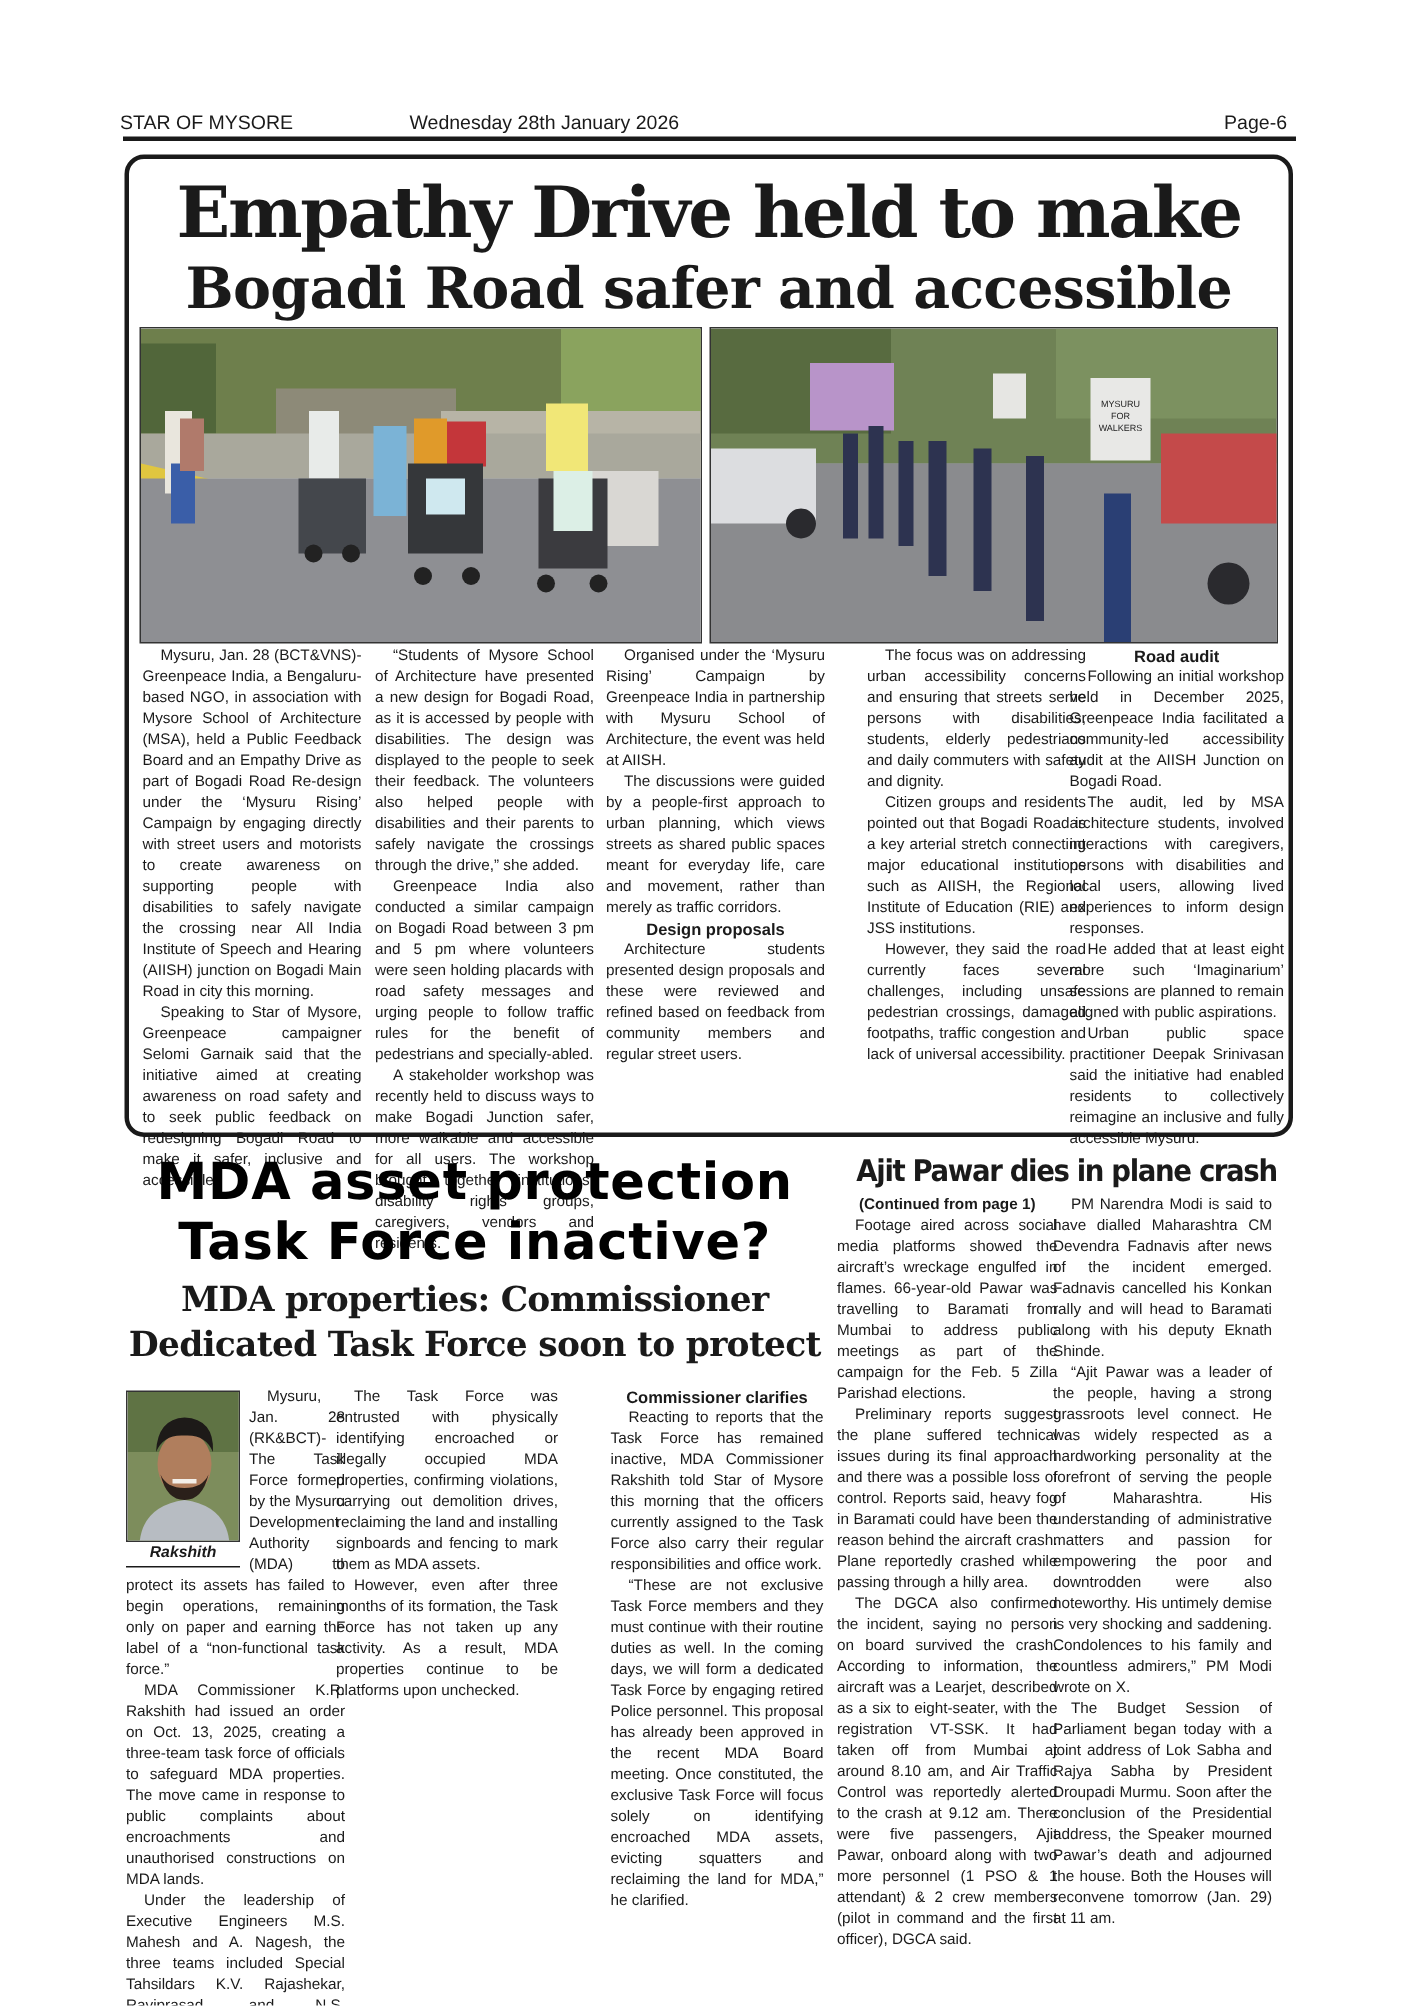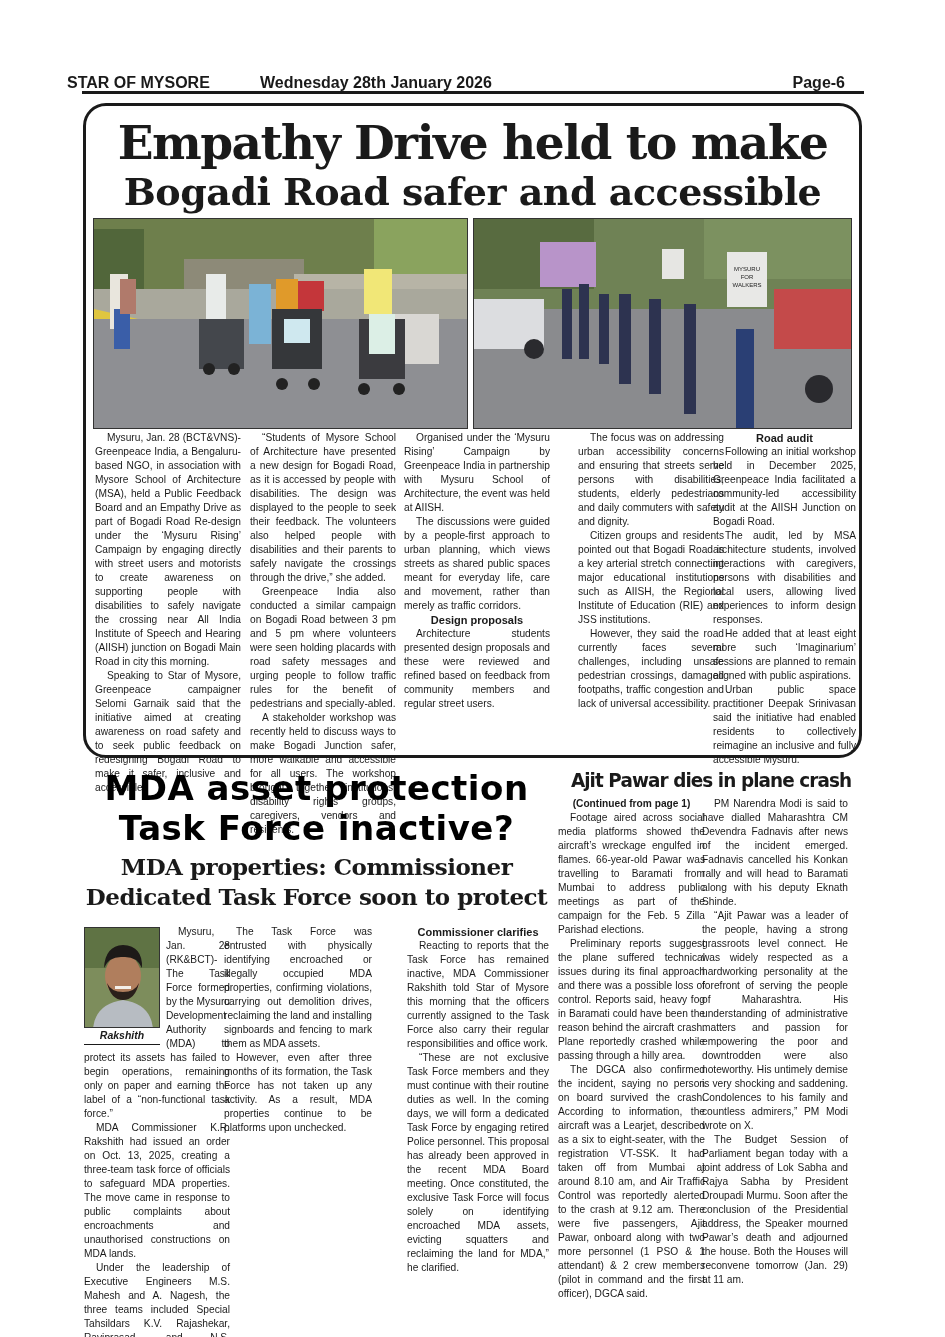--- a/index.html
+++ b/index.html
@@ -1,25 +1,25 @@
 <!DOCTYPE html>
 <html><head>
 <meta charset="utf-8">
 <style>
   * { box-sizing: border-box; margin: 0; padding: 0; }
   html, body { width: 945px; height: 1337px; background: #ffffff; overflow: hidden; }
   body { position: relative; font-family: "Liberation Sans", sans-serif; color: #1a1a1a; }
 
-  .masthead { position: absolute; left: 67px; top: 74px; width: 778px; height: 16px; font-size: 16px; font-weight: bold; font-family: "Liberation Sans", sans-serif; }
+  .masthead { position: absolute; left: 80px; top: 74px; width: 778px; height: 16px; font-size: 13px; font-weight: normal; font-family: "Liberation Sans", sans-serif; }
   .masthead .paper { position: absolute; left: 0; top: 0; }
   .masthead .date { position: absolute; left: 193px; top: 0; }
   .masthead .page { position: absolute; right: 0; top: 0; }
   .rule { position: absolute; left: 82px; top: 91px; width: 782px; height: 3px; background: #1a1a1a; }
 
-  .box { position: absolute; left: 83px; top: 103px; width: 779px; height: 655px; border: 3px solid #1a1a1a; border-radius: 23px; }
+  .box { position: absolute; left: 83px; top: 103px; width: 779px; height: 655px; border: 3px solid #1a1a1a; border-radius: 13px; }
 
   .hl1 { position: absolute; left: 0; top: 12px; width: 100%; text-align: center; font-family: "DejaVu Serif", serif; font-weight: bold; font-size: 47px; letter-spacing: -1.5px; line-height: 50px; }
   .hl2 { position: absolute; left: 0; top: 64px; width: 100%; text-align: center; font-family: "DejaVu Serif", serif; font-weight: bold; font-size: 38px; letter-spacing: -0.5px; line-height: 44px; }
 
   .photo { position: absolute; top: 112px; height: 211px; border: 1px solid #333; overflow: hidden; }
   .photo1 { left: 7px; width: 375px; }
   .photo2 { left: 387px; width: 379px; }
 
   .cols { position: absolute; top: 325px; left: 0; width: 100%; height: 325px; }
   .col { position: absolute; top: 0; font-size: 10.2px; line-height: 14px; text-align: justify; }

